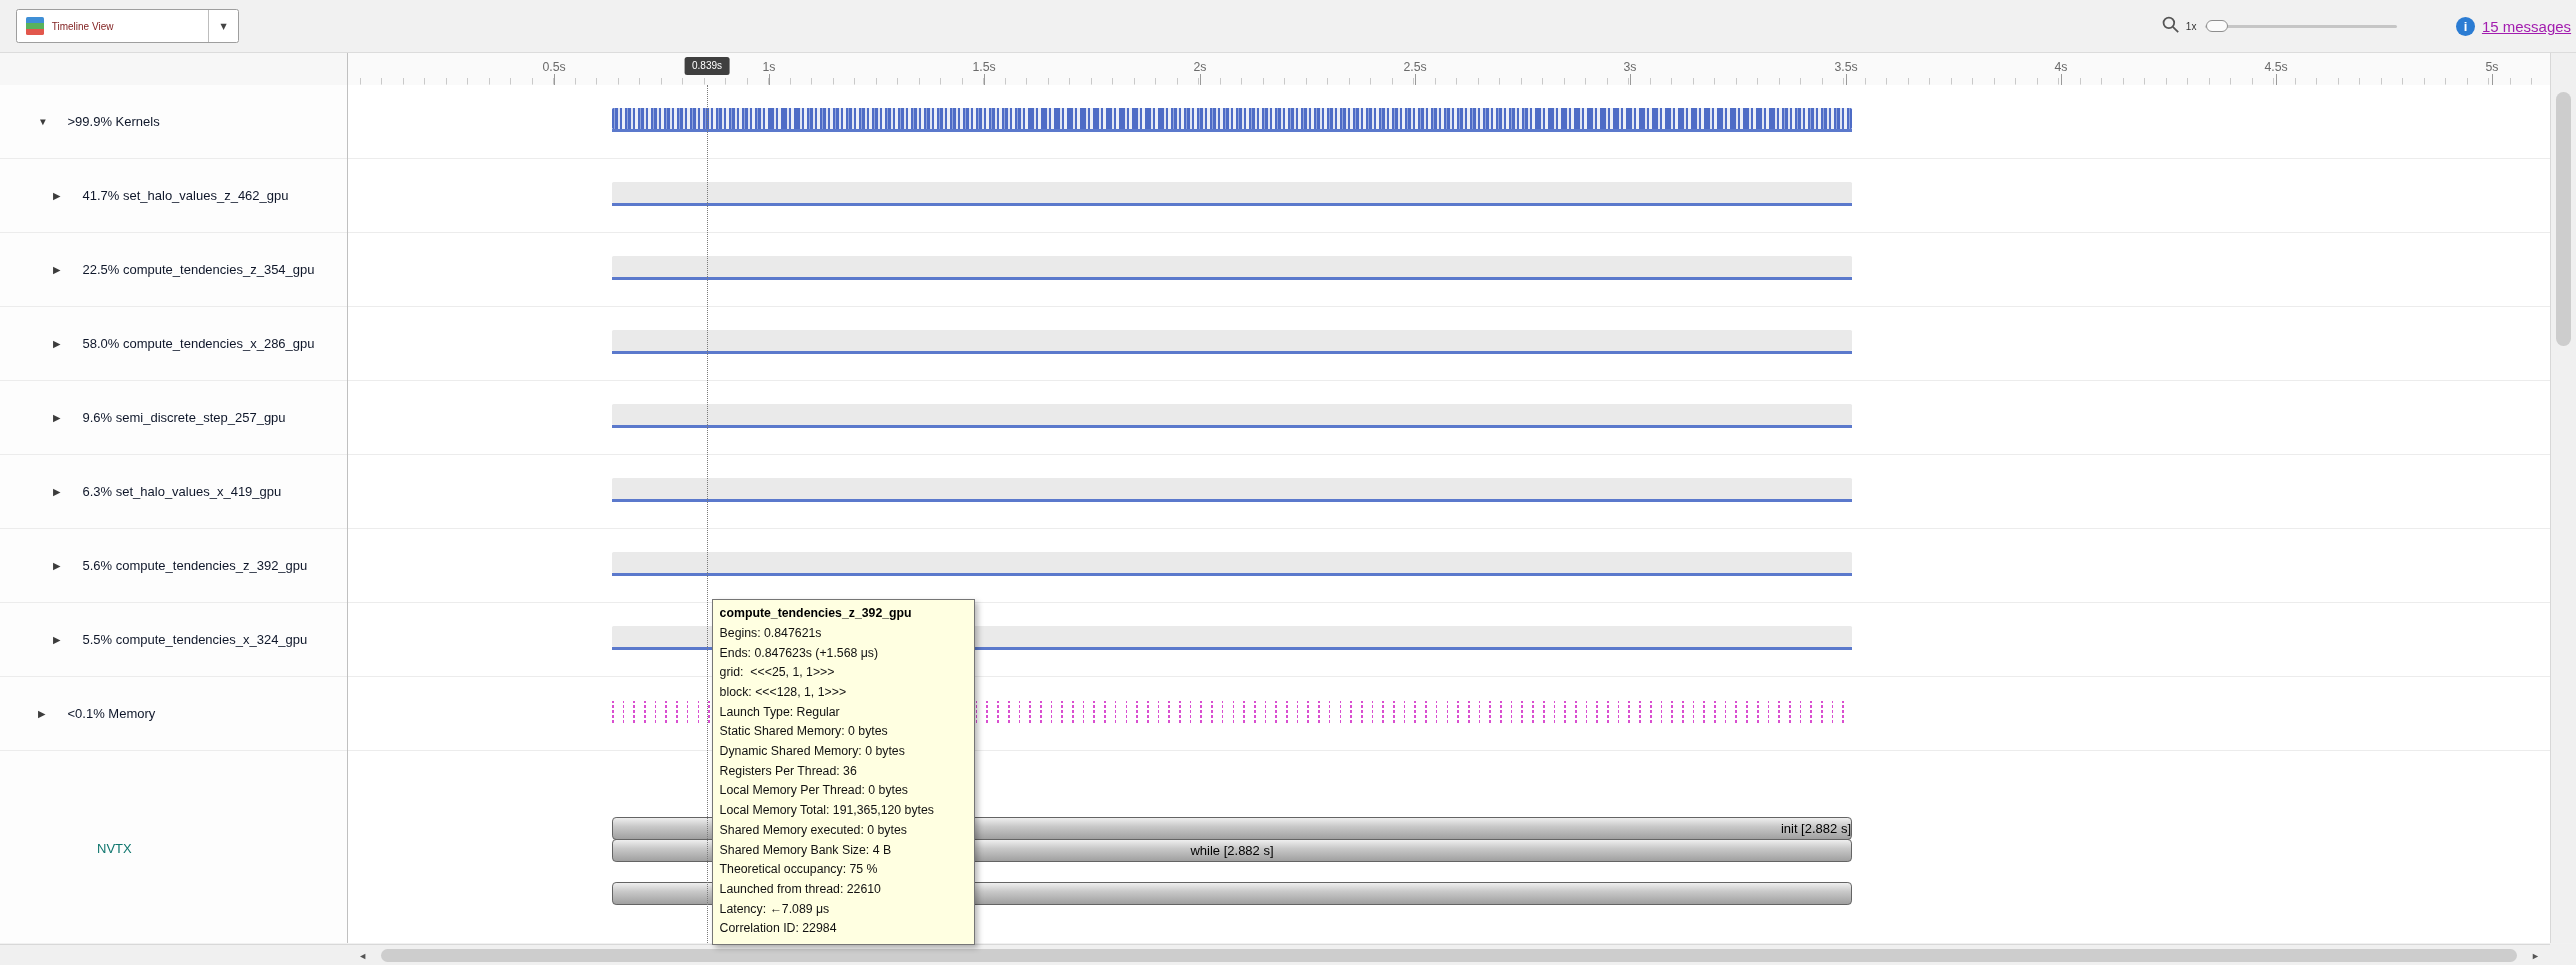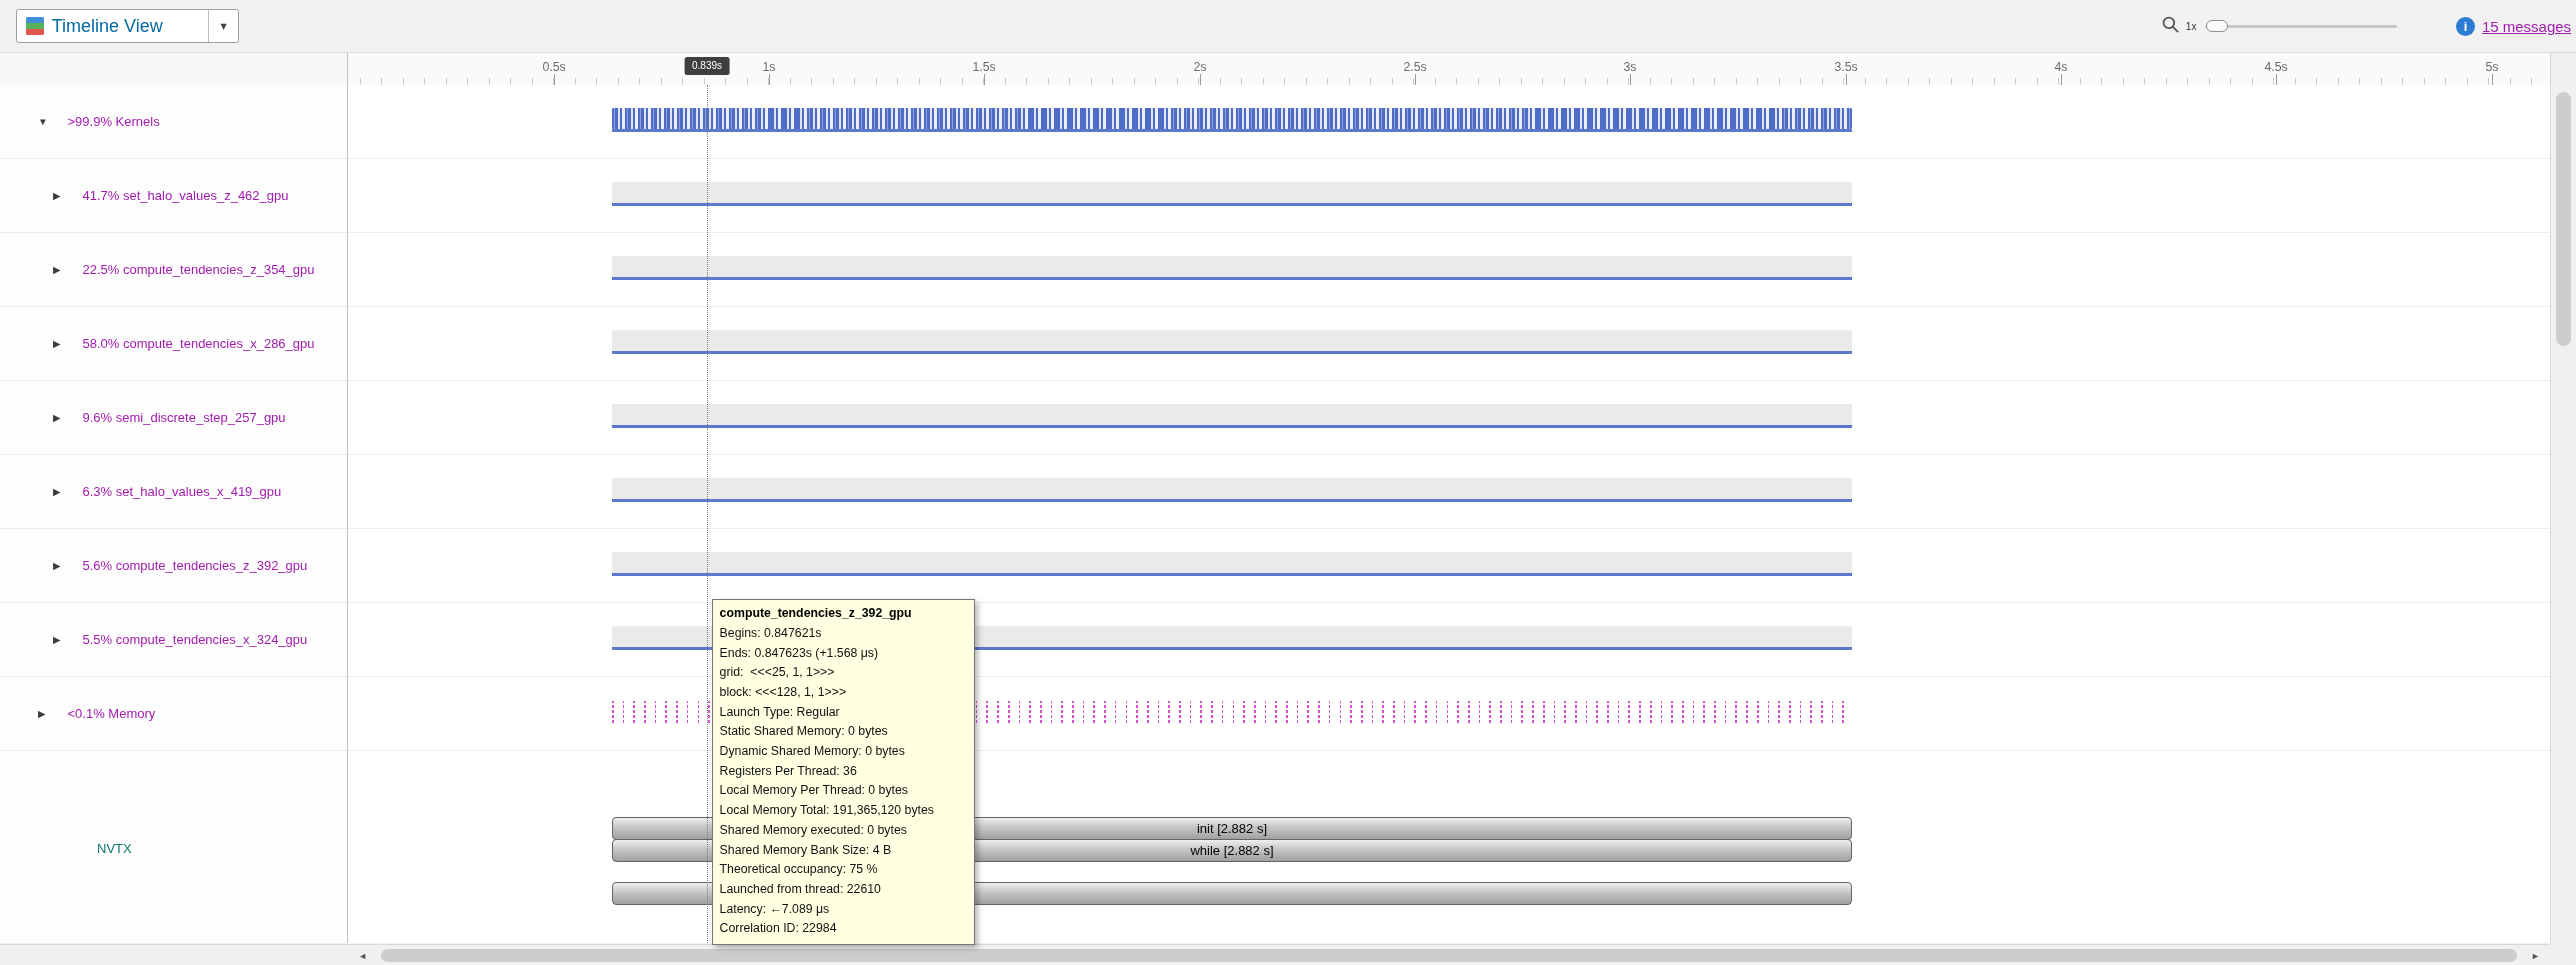--- a/index.html
+++ b/index.html
@@ -4,21 +4,21 @@
 <style>
   html,body{margin:0;padding:0;background:#e8e8e8;}
   .window{position:relative;width:2576px;height:966px;background:#f1f1f1;overflow:hidden;
           font-family:"Liberation Sans",sans-serif;-webkit-font-smoothing:antialiased;}
 
   
   .toolbar{position:absolute;top:0;left:0;right:0;height:53px;background:#f1f1f1;border-bottom:0.8px solid #dcdcdc;box-sizing:border-box;}
   .view-selector{position:absolute;left:16.4px;top:9px;width:223px;height:34px;background:#fff;border:0.8px solid #9e9e9e;border-radius:2.5px;display:flex;align-items:center;box-sizing:border-box;cursor:default;}
   .vs-icon{width:18px;height:18px;margin:0 8.2px;border-radius:1.6px;
            background:linear-gradient(180deg,#3f8fd6 0 32%,#58b25b 32% 64%,#e2574c 64% 100%);}
-  .vs-label{font-size:18px;color:#0369a1;flex:1;}
+  .vs-label{font-size:10px;color:#7f1d1d;flex:1;}
   .vs-arrow-box{width:29.5px;height:100%;border-left:0.8px solid #bdbdbd;display:flex;align-items:center;justify-content:center;color:#444;font-size:12.3px;}
   .toolbar-right{position:absolute;right:4.9px;top:0;height:53px;display:flex;align-items:center;}
   .zoom-level{font-size:10px;color:#333;margin:0 8.2px 0 4.9px;}
   .zoom-slider{position:relative;width:192px;height:18px;margin-right:59px;}
   .zoom-track{position:absolute;left:0;right:0;top:7.4px;height:3.3px;background:#c6c6c6;border-radius:1.6px;}
   .zoom-thumb{position:absolute;left:1.6px;top:2.5px;width:21.3px;height:12.3px;background:#fbfbfb;border:0.8px solid #8e8e8e;border-radius:6.6px;box-sizing:border-box;}
   .info-icon{width:19.7px;height:19.7px;border-radius:50%;background:#2b7cd3;color:#fff;font-weight:bold;font-size:13px;display:flex;align-items:center;justify-content:center;}
   .messages-link{margin-left:6.6px;font-size:15px;color:#a21caf;text-decoration:underline;white-space:nowrap;cursor:pointer;}
 
   
@@ -31,21 +31,21 @@
   .tick-label{position:absolute;top:6.6px;left:0;transform:translateX(-50%);font-size:12.3px;color:#6a6a6a;white-space:nowrap;}
   .cursor-badge{position:absolute;top:4.1px;transform:translateX(-50%);background:#3f3f3f;color:#fff;font-size:10px;padding:3.3px 7.4px;border-radius:2.5px;z-index:6;}
   .vscroll-cap{position:absolute;top:53px;right:0;width:26px;height:33px;background:#f0f0f0;border-left:0.8px solid #d8d8d8;border-bottom:0.8px solid #cfcfcf;box-sizing:border-box;}
 
   
   .main{position:absolute;top:85px;left:0;width:2550px;height:858px;background:#fff;}
   .sidebar{position:absolute;left:0;top:0;width:348px;height:100%;background:#fdfdfd;border-right:0.8px solid #c0c0c0;box-sizing:border-box;overflow:hidden;}
   .srow{height:74px;border-bottom:0.8px solid #ececec;display:flex;align-items:center;box-sizing:border-box;padding-left:38px;cursor:default;}
   .srow.indent1{padding-left:53px;}
   .chev{width:29.5px;font-size:9.8px;color:#3c3c3c;flex:0 0 auto;}
-  .srow-label{font-size:13px;color:#a21caf;white-space:nowrap;}
+  .srow-label{font-size:13px;color:#0f172a;white-space:nowrap;}
   .nvtx-block{height:194px;display:flex;align-items:center;padding-left:97px;box-sizing:border-box;}
   .nvtx-label{font-size:13px;color:#0f766e;}
 
   .tracks{position:absolute;left:348px;top:0;width:2202px;height:100%;overflow:hidden;}
   .trow{height:74px;border-bottom:0.8px solid #ececec;position:relative;box-sizing:border-box;}
   .bar-band{position:absolute;left:264px;width:1240px;top:23px;height:21.3px;background:#eaeaea;border-radius:1.6px;}
   .trow.dense .bar-band{background:repeating-linear-gradient(90deg,#4e6cc6 0 2.5px,#8fa3dd 2.5px 3.3px,#4e6cc6 3.3px 5.7px,#dfe4f3 5.7px 8.2px,#4e6cc6 8.2px 9.8px,#eceff8 9.8px 13px);}
   .trow.memory .bar-band{top:23px;height:24.6px;border-radius:0;
       background:repeating-linear-gradient(0deg,#ffffff 0 2.5px,transparent 2.5px 4.9px),
                  repeating-linear-gradient(90deg,#d94fd0 0 1.6px,transparent 1.6px 10.7px);}
@@ -216,21 +216,21 @@
           </div>
           <div class="trow band">
             <div class="bar-band"></div>
             <div class="blue-line"></div>
           </div>
           <div class="trow memory">
             <div class="bar-band"></div>
           </div>
         </div>
       <div class="nvtx-track" id="nvtx-bars">
-          <div class="nvtx-bar" style="top: 66px;">
+          <div class="nvtx-bar" style="top: 66px; justify-content: flex-end;">
             <span class="nvtx-bar-label">init [2.882 s]</span>
           </div>
           <div class="nvtx-bar" style="top: 88px;">
             <span class="nvtx-bar-label">while [2.882 s]</span>
           </div>
           <div class="nvtx-bar" style="top: 131px;">
             <span class="nvtx-bar-label"></span>
           </div>
         </div>
       <div class="cursor-line" id="cursor-line" style="left: 359px;"></div>

